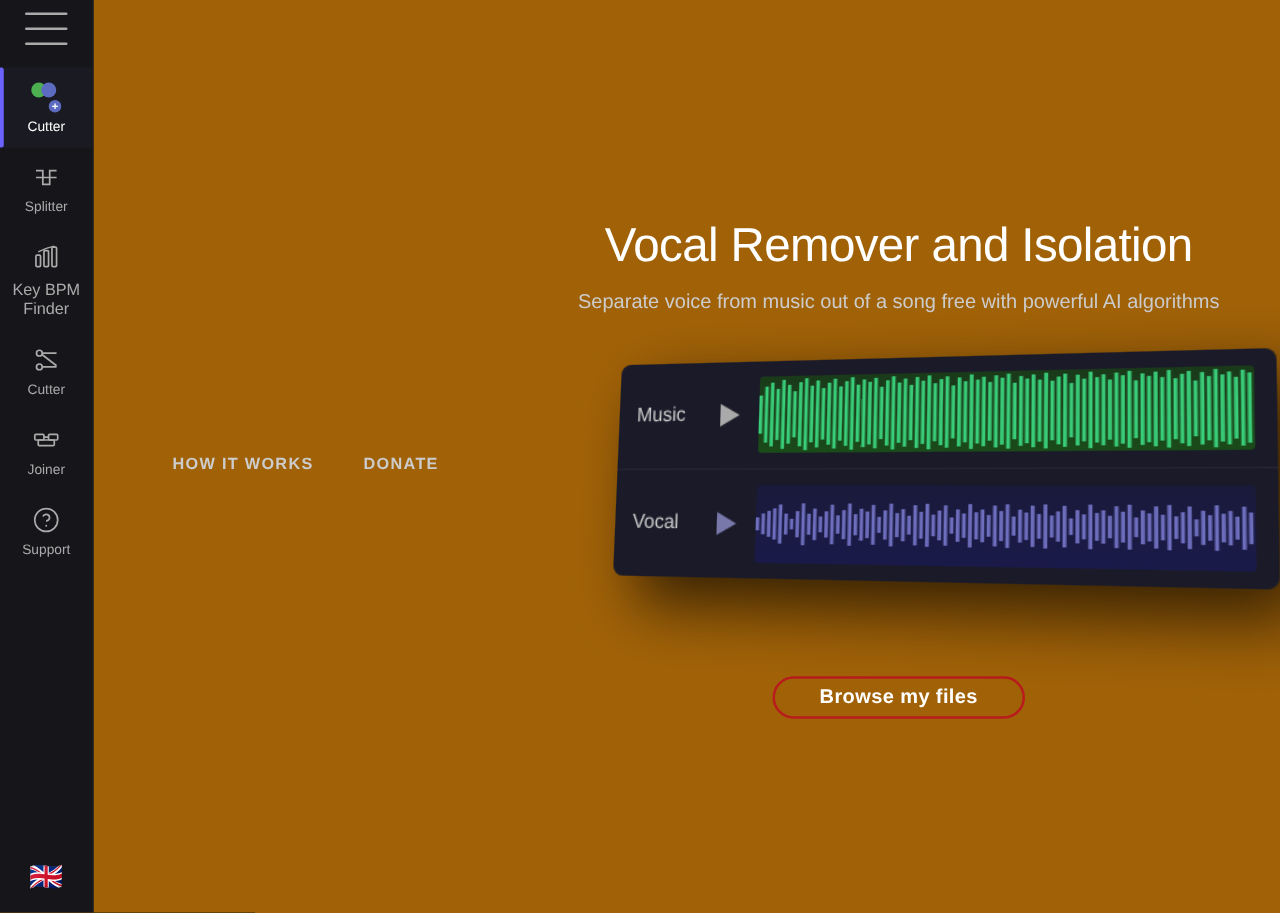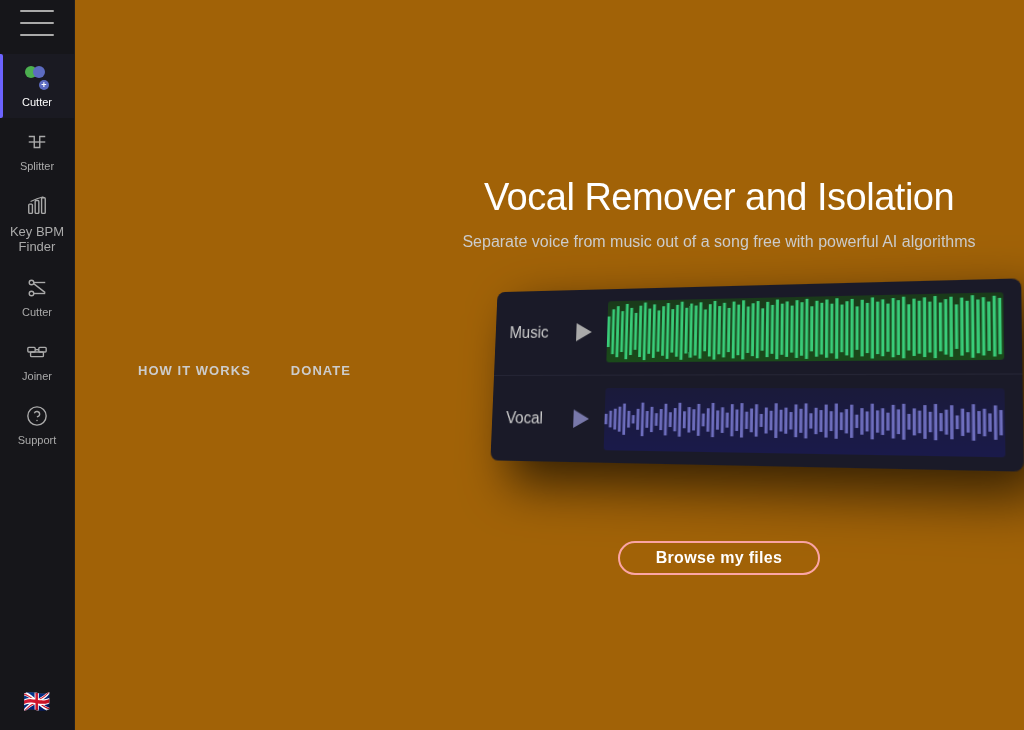--- a/index.html
+++ b/index.html
@@ -273,21 +273,21 @@
     
     .waveform-svg {
       width: 100%;
       height: 100%;
     }
 
     
     .browse-btn {
       margin-top: 50px;
       padding: 6px 36px;
-      border: 2px solid #fca5a5;
+      border: 2px solid #b91c1c;
       border-radius: 30px;
       background: transparent;
       color: #fff;
       font-size: 16px;
       font-weight: 600;
       cursor: pointer;
       letter-spacing: 0.02em;
       transition: background 0.2s;
     }
   </style>

